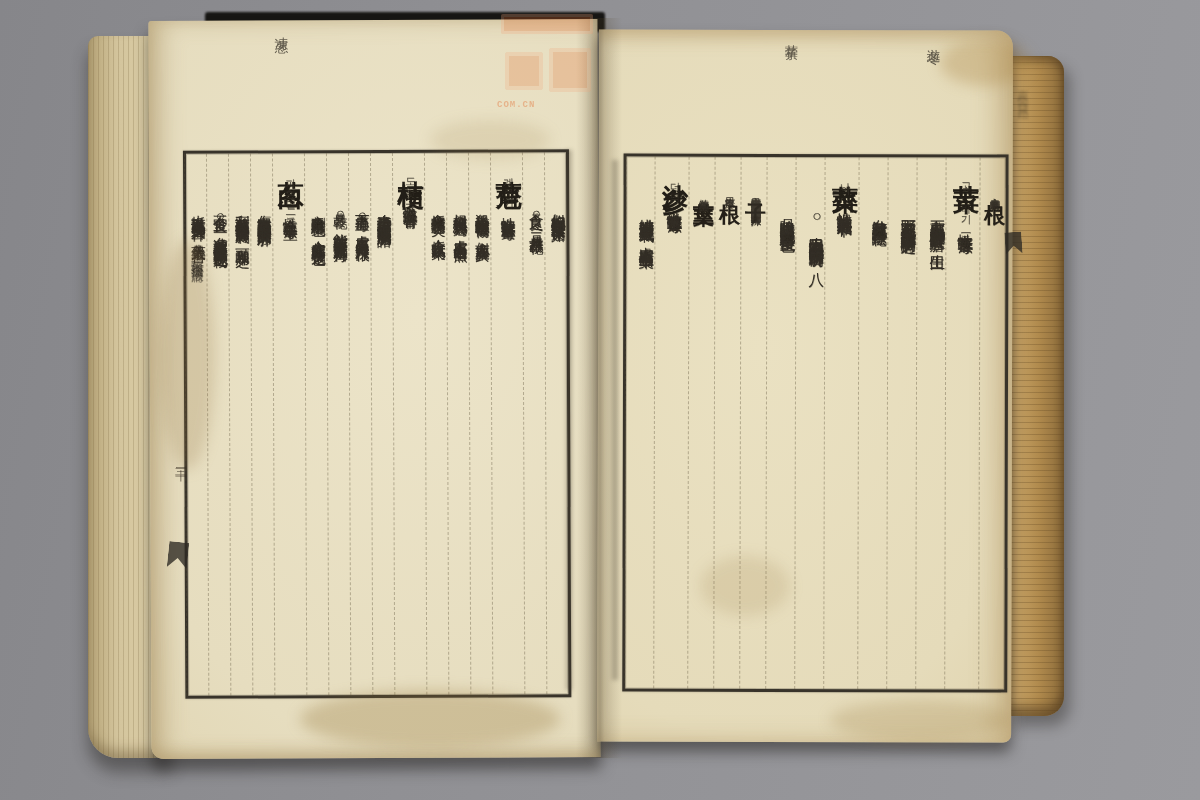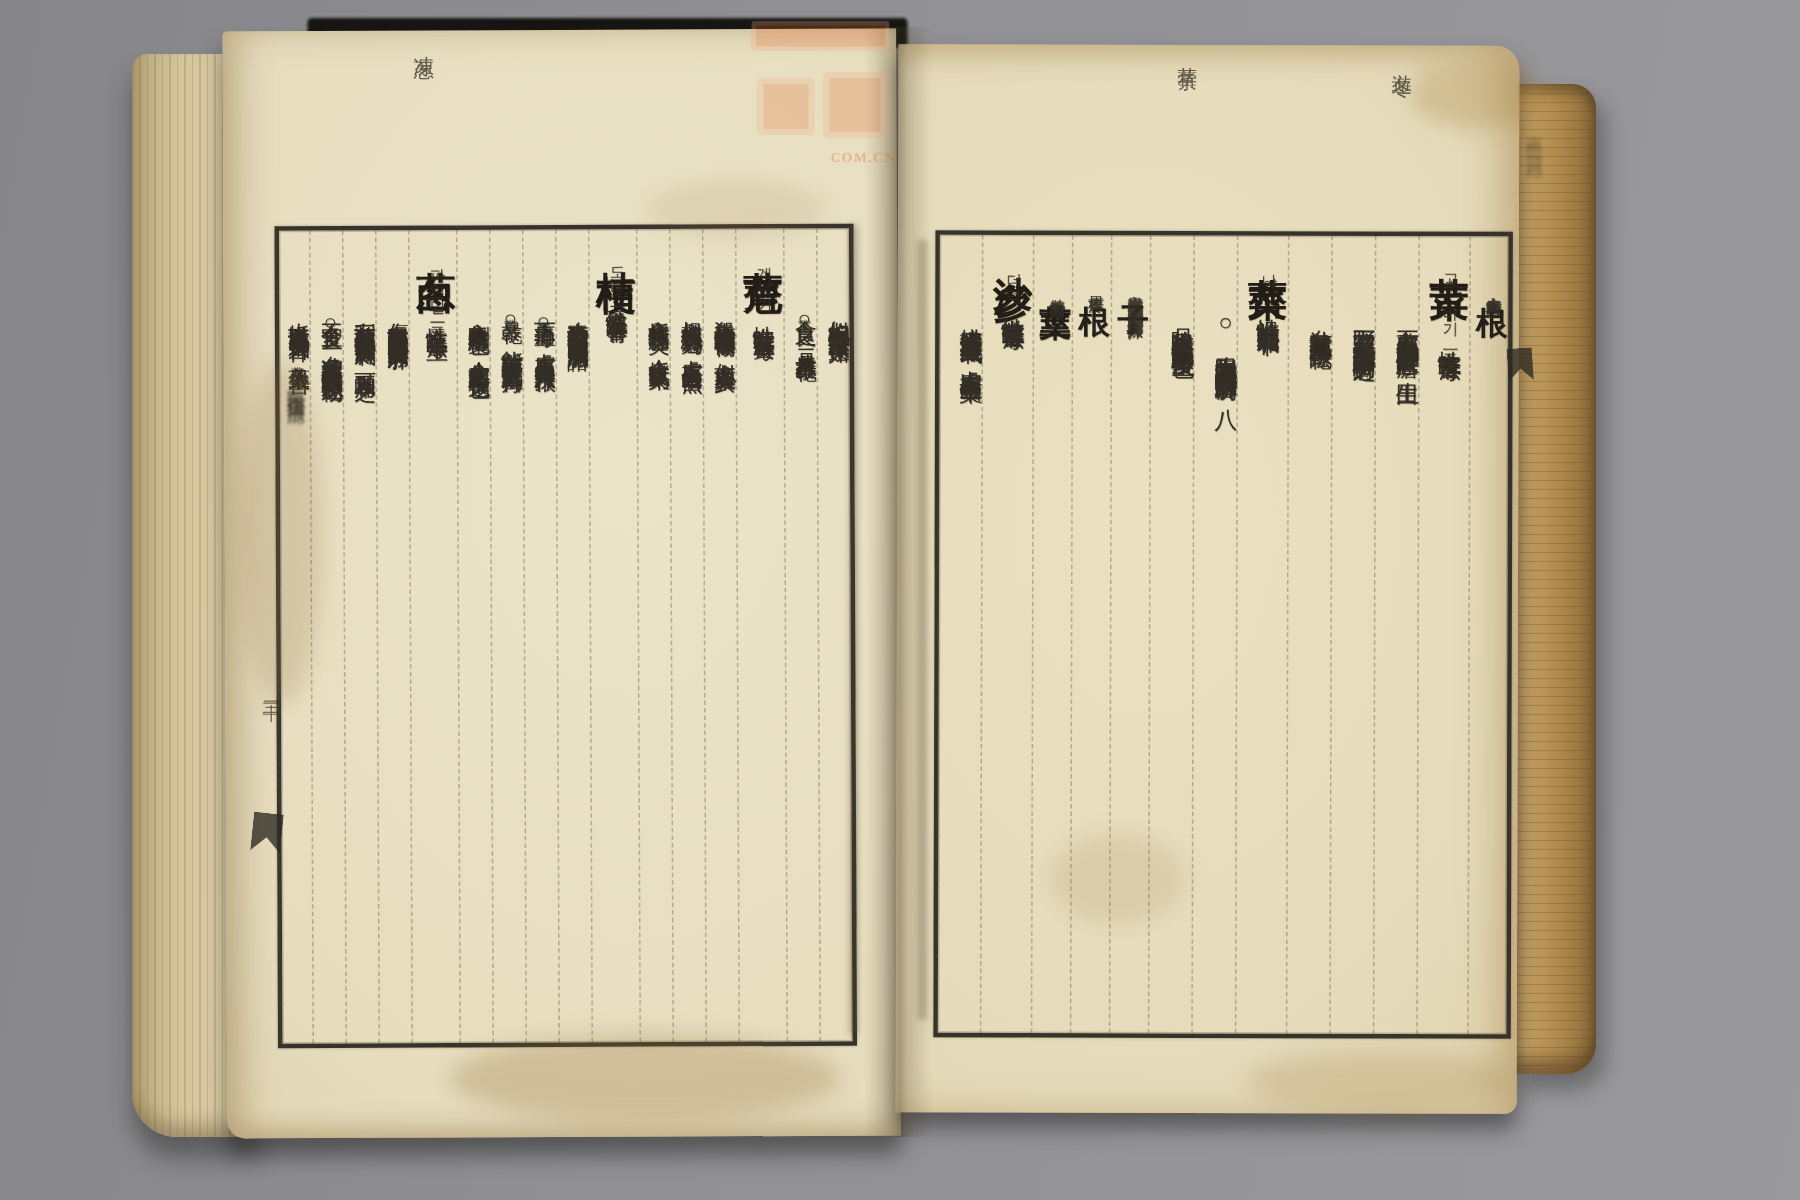--- a/index.html
+++ b/index.html
@@ -89,22 +89,22 @@
   .st6{left:830px;top:700px;width:180px;height:40px;background:rgba(150,118,58,.22);}
   
   .watermark{position:absolute;left:497px;top:14px;width:100px;height:104px;opacity:.5;}
   .wm-block{position:absolute;background:#e2682b;}
   .wm-b1{left:4px;top:0;width:92px;height:20px;opacity:.55;border-radius:2px;
      box-shadow:inset 0 0 0 3px rgba(255,230,210,.5);}
   .wm-b2{left:8px;top:38px;width:38px;height:38px;opacity:.5;border-radius:3px;
      box-shadow:inset 0 0 0 4px rgba(250,220,195,.55);}
   .wm-b3{left:52px;top:34px;width:42px;height:44px;opacity:.5;border-radius:3px;
      box-shadow:inset 0 0 0 4px rgba(250,220,195,.55);}
-  .wm-caption{position:absolute;left:0;top:86px;width:100%;text-align:right;
-     font-family:Liberation Serif, serif;font-size:9px;font-weight:bold;
+  .wm-caption{position:absolute;left:0;top:86px;width:100%;text-align:left;
+     font-family:Liberation Mono, monospace;font-size:9px;font-weight:bold;
      color:#e2682b;letter-spacing:1px;opacity:.75;}
 </style>
 </head>
 <body>
 
 <div class="stage">
   <div class="top-shadow"></div>
 
   <div class="edge-stack-left"></div>
   <div class="edge-right"></div>

